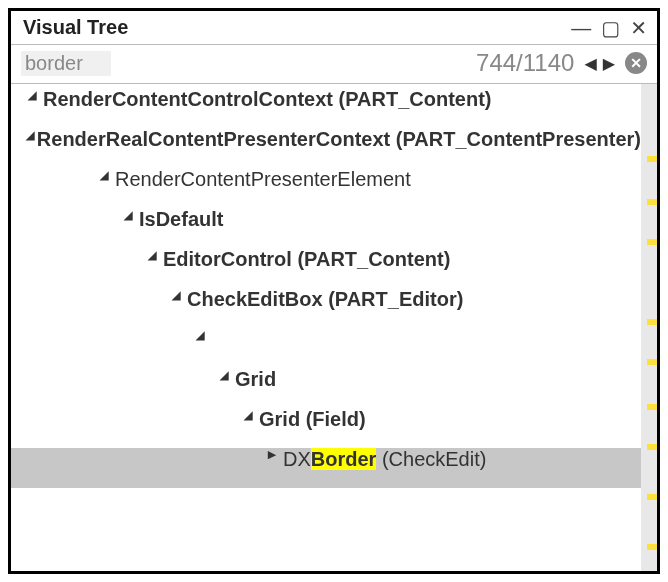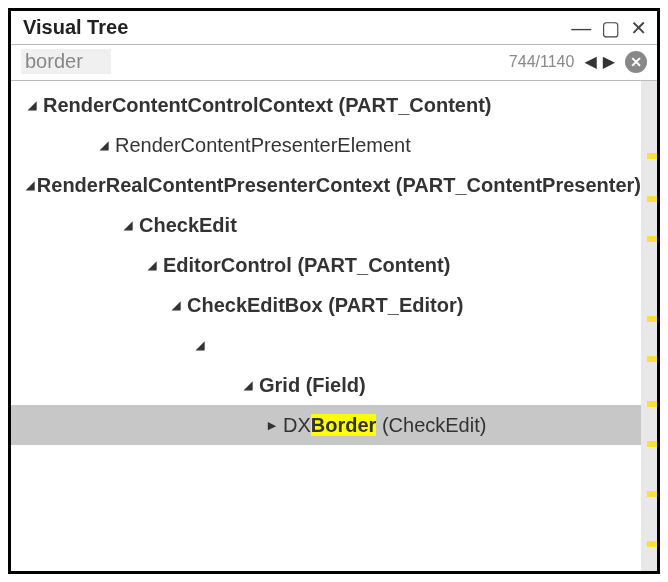--- a/index.html
+++ b/index.html
@@ -57,21 +57,21 @@
     color: #888;
     background: #f0f0f0;
     padding: 1px 4px;
     border: none;
     outline: none;
     width: 90px;
     max-width: 90px;
   }
   .searchbar .spacer { flex: 1; }
   .searchbar .count {
-    font-size: 16px;
+    font-size: 24px;
     color: #888;
   }
   .nav-arrows {
     display: flex;
     gap: 2px;
     align-items: center;
   }
   .nav-arrows span {
     font-size: 16px;
     color: #333;
@@ -97,21 +97,20 @@
     overflow: hidden;
     position: relative;
   }
   .tree {
     flex: 1;
     overflow: hidden;
     padding-top: 4px;
   }
   .row {
     display: flex;
-    align-items: center;
     height: 40px;
     white-space: nowrap;
     font-size: 20px;
   }
   .row.selected {
     background: #c7c7c7;
   }
   .row .indent { display:inline-block; }
   .expander {
     display: inline-flex;
@@ -170,47 +169,52 @@
   </div>
 
   <div class="body">
     <div class="tree" id="tree">
         <div class="row">
           <span class="indent" style="width: 12px;"></span>
           <span class="expander expanded"></span>
           <span class="label bold">RenderContentControlContext (PART_Content)</span>
         </div>
         <div class="row">
+          <span class="indent" style="width: 60px;"></span>
+          <span class="expander expanded"></span>
+          <span class="label bold">RenderRealContentPresenterContext (PART_ContentPresenter)</span>
+        </div>
+        <div class="row">
           <span class="indent" style="width: 84px;"></span>
           <span class="expander expanded"></span>
           <span class="label">RenderContentPresenterElement</span>
         </div>
         <div class="row">
-          <span class="indent" style="width: 60px;"></span>
-          <span class="expander expanded"></span>
-          <span class="label bold">RenderRealContentPresenterContext (PART_ContentPresenter)</span>
-        </div>
-        <div class="row">
           <span class="indent" style="width: 108px;"></span>
           <span class="expander expanded"></span>
-          <span class="label bold">CheckEdit</span>
+          <span class="label bold">IsDefault</span>
         </div>
         <div class="row">
           <span class="indent" style="width: 132px;"></span>
           <span class="expander expanded"></span>
           <span class="label bold">EditorControl (PART_Content)</span>
         </div>
         <div class="row">
           <span class="indent" style="width: 156px;"></span>
           <span class="expander expanded"></span>
           <span class="label bold">CheckEditBox (PART_Editor)</span>
         </div>
         <div class="row">
           <span class="indent" style="width: 180px;"></span>
           <span class="expander expanded"></span>
+        </div>
+        <div class="row">
+          <span class="indent" style="width: 204px;"></span>
+          <span class="expander expanded"></span>
+          <span class="label bold">Grid</span>
         </div>
         <div class="row">
           <span class="indent" style="width: 228px;"></span>
           <span class="expander expanded"></span>
           <span class="label bold">Grid (Field)</span>
         </div>
         <div class="row selected">
           <span class="indent" style="width: 252px;"></span>
           <span class="expander collapsed"></span>
           <span class="label"><span>DX</span><span class="hl">Border</span><span> (CheckEdit)</span></span>

